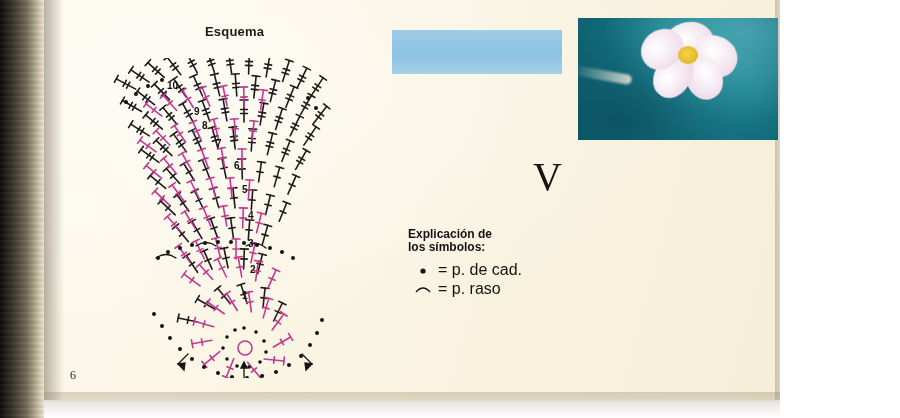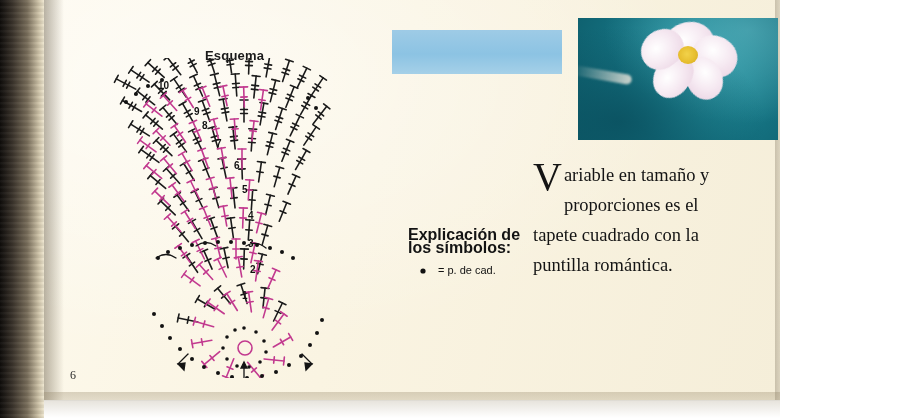--- a/index.html
+++ b/index.html
@@ -84,41 +84,41 @@
 
   
   .heading {
     position: absolute;
     font-family: "Liberation Sans", sans-serif;
     font-weight: bold;
     font-size: 13px;
     color: #1a1a1a;
     letter-spacing: 0.2px;
   }
-  #esquema-title { left: 205px; top: 48px; }
+  #esquema-title { left: 205px; top: 24px; }
 
   .legend {
     position: absolute;
     left: 408px;
     top: 228px;
     width: 130px;
     font-family: "Liberation Sans", sans-serif;
     color: #131313;
   }
   .legend-title {
     font-weight: bold;
-    font-size: 16px;
+    font-size: 12px;
     line-height: 13px;
     margin-bottom: 6px;
   }
   .legend-row {
     display: flex;
     align-items: center;
     height: 19px;
-    font-size: 11px;
+    font-size: 16px;
   }
   .legend-sym {
     width: 30px;
     display: flex;
     align-items: center;
     justify-content: center;
     flex: 0 0 30px;
   }
   .legend-label { white-space: nowrap; }
 
@@ -773,21 +773,21 @@
             <path d="M216,306 l-7,-1 l1,7 z"></path>
           <path d="M92,296 l-10,10"></path>
             <path d="M82,306 l7,-1 l-1,7 z"></path>
         </g>
 
         <circle cx="149" cy="290" r="7" fill="none" stroke="#c23a8f" stroke-width="1.6"></circle>
       </g>
     </svg>
 
     
-    <div class="ring-num" style="left:62px; top:22px;">10</div>
+    <div class="ring-num" style="left:62px; top:22px;padding-left:9px;">10</div>
     <div class="ring-num" style="left:98px; top:48px;">9</div>
     <div class="ring-num" style="left:106px; top:62px;">8</div>
     <div class="ring-num" style="left:120px; top:80px;">7</div>
     <div class="ring-num" style="left:138px; top:102px;">6</div>
     <div class="ring-num" style="left:146px; top:126px;">5</div>
     <div class="ring-num" style="left:152px; top:152px;">4</div>
     <div class="ring-num" style="left:152px; top:180px;">3</div>
     <div class="ring-num" style="left:154px; top:206px;">2</div>
     <div class="ring-num" style="left:146px; top:232px;">1</div>
   </div>
@@ -800,24 +800,32 @@
 
     <div class="legend-row">
       <span class="legend-sym">
         <svg width="14" height="14" viewBox="0 0 14 14">
             <circle cx="7" cy="8" r="2.6" fill="#111"></circle>
           </svg>
       </span>
       <span class="legend-label">= p. de cad.</span>
     </div>
 
+    <div class="legend-row">
+      <span class="legend-sym">
+        <svg width="18" height="14" viewBox="0 0 18 14">
+            <path d="M2,10 q7,-8 14,0" stroke="#111" stroke-width="1.4" fill="none"></path>
+          </svg>
+      </span>
+      <span class="legend-label">= p. raso</span>
+    </div>
 
 
 
   </div>
 
   <div class="body-col">
-    <span class="dropcap">V</span><span>ariable en tamaño y proporciones es el tapete cuadrado con la puntilla romántica.</span>
+    <span class="dropcap">V</span>
   </div>
 
   <div class="folio">6</div>
 
 </div>
 
 </body></html>

